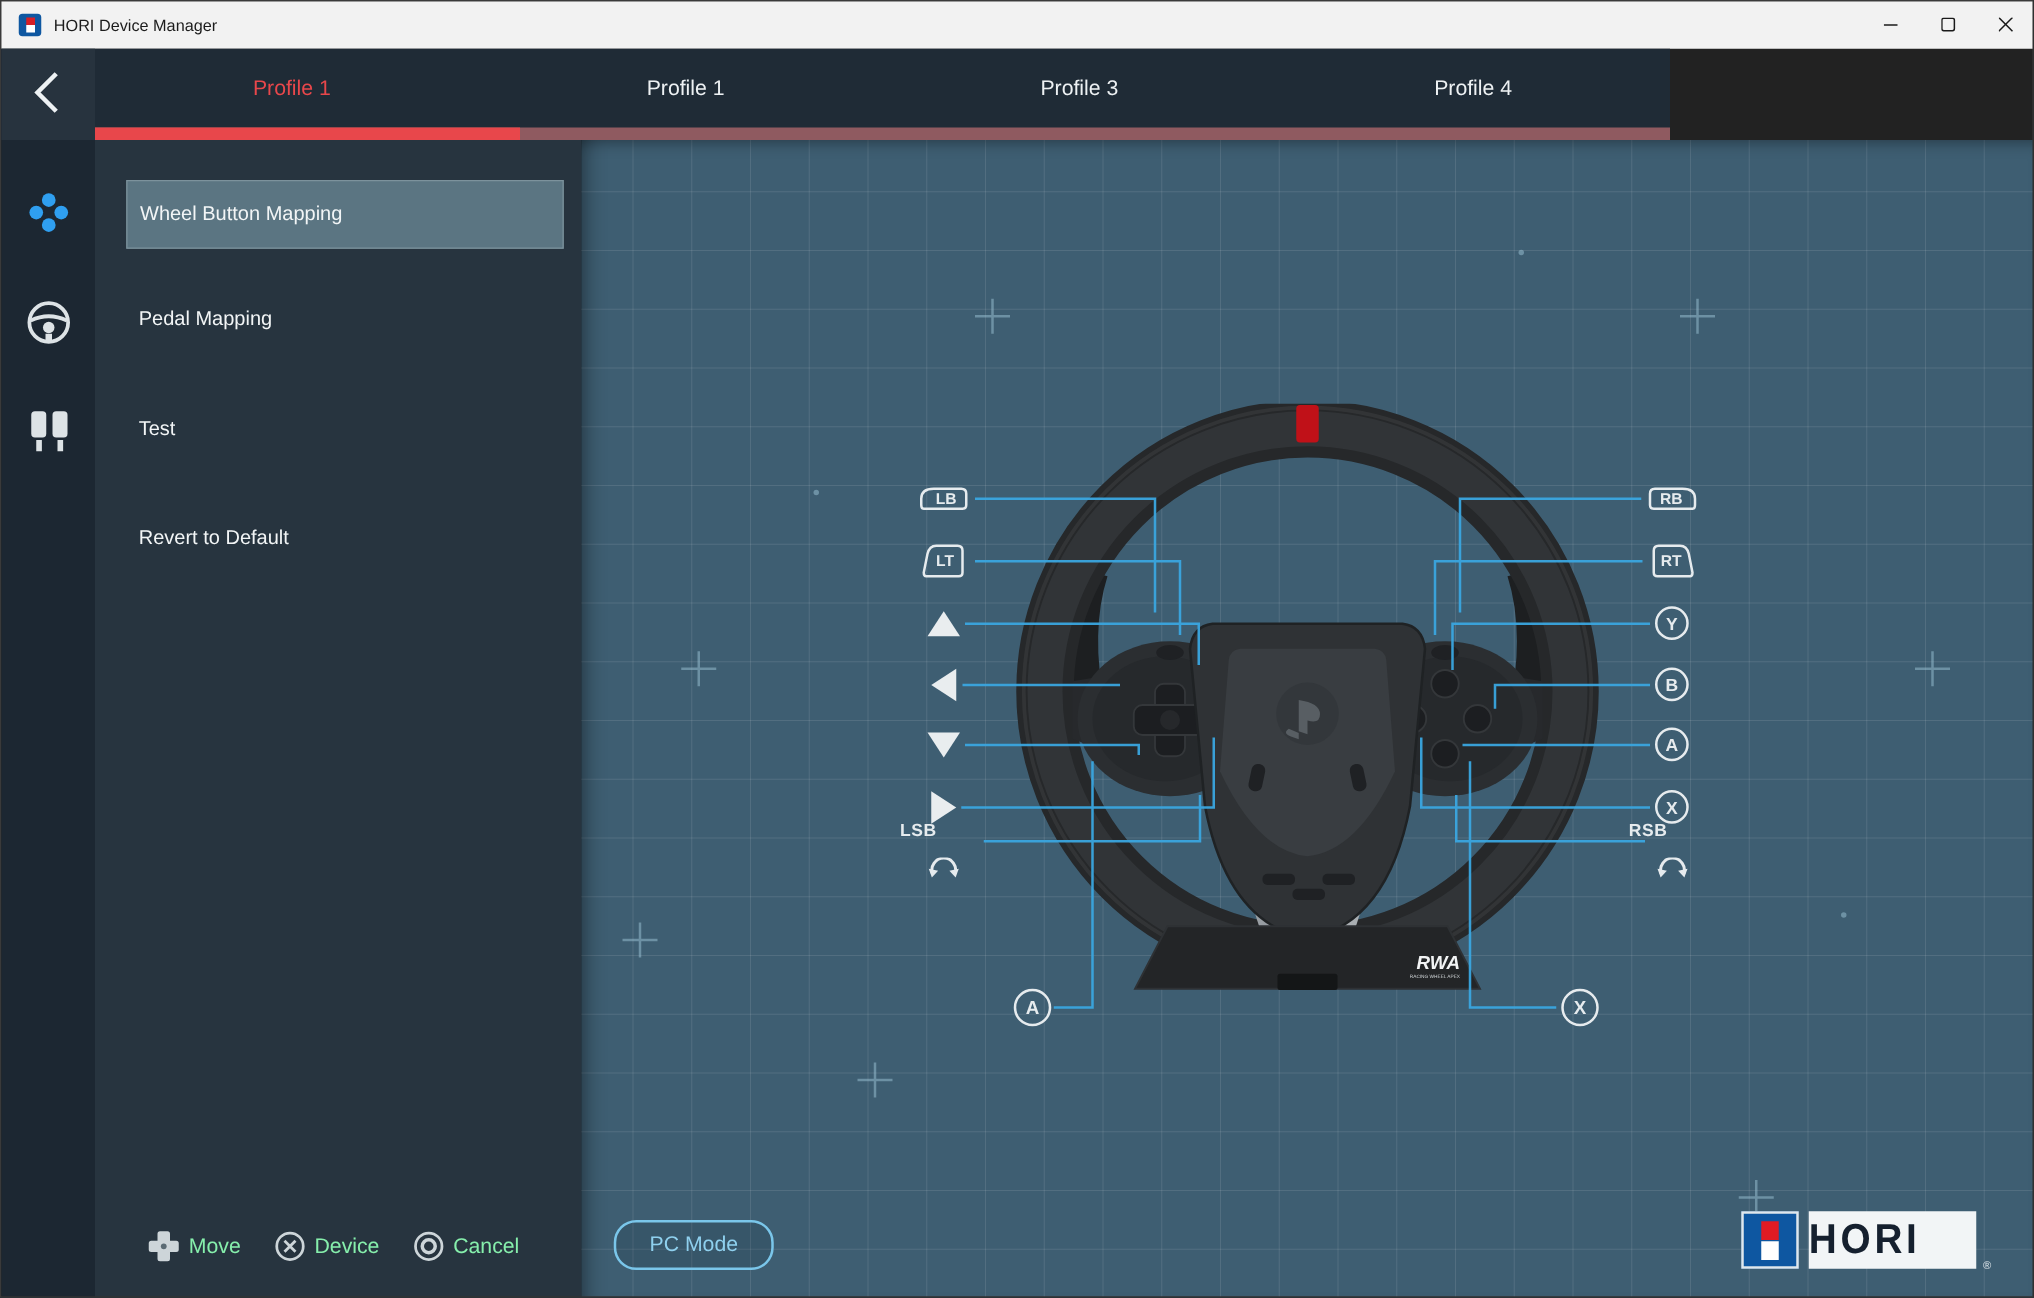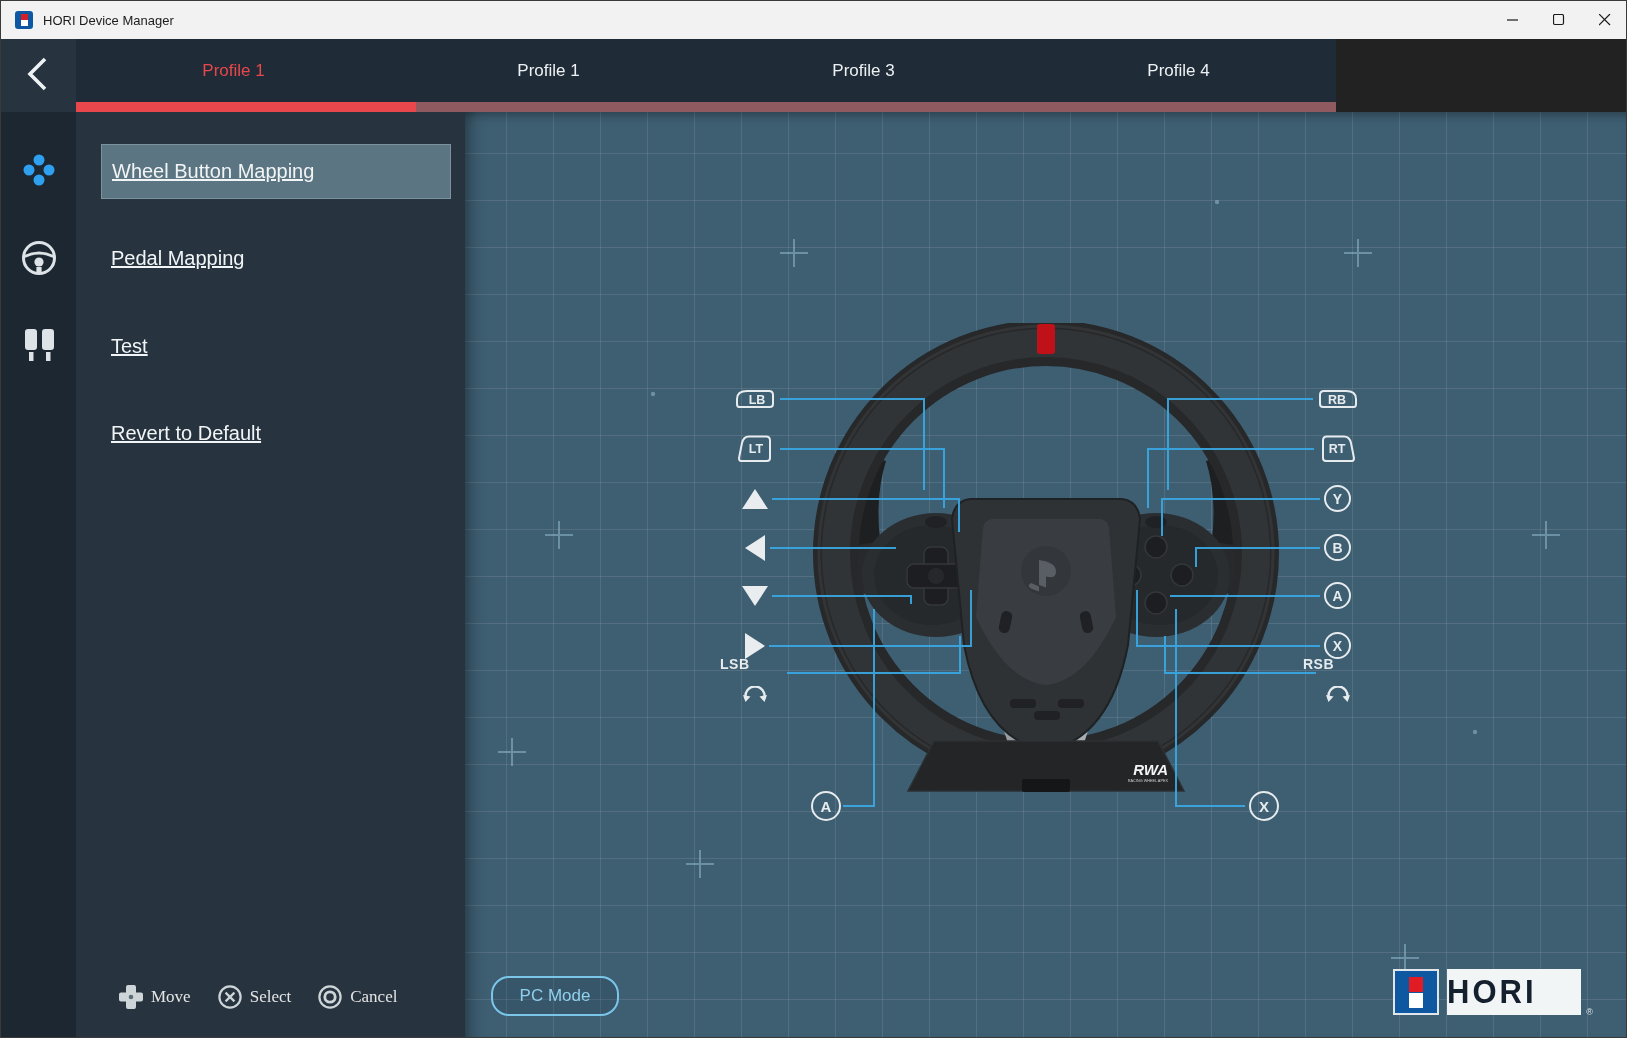--- a/index.html
+++ b/index.html
@@ -28,26 +28,26 @@
   .tab.active{color:#e8474b;}
   .strip{position:absolute;left:75px;right:0;top:63px;height:10px;background:#8f5a60;}
   .strip-active{position:absolute;left:0;top:0;width:340px;height:10px;background:#e8474b;}
 
   
   .rail{position:absolute;left:0;top:111px;width:75px;height:927px;background:#1c2732;}
   .rail-item{position:absolute;left:0;width:75px;height:56px;display:flex;align-items:center;justify-content:center;cursor:pointer;}
 
   
   .panel{position:absolute;left:75px;top:111px;width:389px;height:927px;background:#27343f;}
-  .menu-item{position:absolute;left:35px;font-size:20px;color:#f2f5f6;cursor:pointer;text-decoration:underline;}
+  .menu-item{position:absolute;left:35px;font-size:16px;color:#f2f5f6;cursor:pointer;}
   .menu-item.selected{left:25px;width:350px;height:55px;background:#5b7582;border:1px solid #7c929c;
                       box-sizing:border-box;display:flex;align-items:center;padding-left:10px;}
   .legend{position:absolute;left:42px;top:872px;display:flex;align-items:center;gap:26px;}
   .legend-item{display:flex;align-items:center;gap:7px;}
-  .legend-item span{font-size:17px;color:#e5e5e5;font-family:Liberation Serif, serif;}
+  .legend-item span{font-size:17px;color:#86efac;}
 
   
   .main{position:absolute;left:464px;top:111px;width:1163px;height:927px;background:#3e5e72;
         background-image:linear-gradient(rgba(255,255,255,.10) 1px, transparent 1px),
                          linear-gradient(90deg, rgba(255,255,255,.10) 1px, transparent 1px);
         background-size:47px 47px;background-position:-6px -6px;
         box-shadow:inset 16px 0 18px -14px rgba(0,0,0,.45), inset 0 10px 12px -8px rgba(0,0,0,.35);
         overflow:hidden;}
   .wheel{position:absolute;left:321px;top:211px;width:520px;height:480px;}
   .overlay{position:absolute;left:0;top:0;width:1163px;height:927px;pointer-events:none;}
@@ -165,21 +165,21 @@
           <circle cx="13" cy="13" r="2.3" fill="#5b6b74"></circle>
         </svg>
         <span>Move</span>
       </div>
       <div class="legend-item">
         <svg width="26" height="26">
           <circle cx="13" cy="13" r="10.6" fill="none" stroke="#cdd5d9" stroke-width="2.2"></circle>
           <line x1="8.6" y1="8.6" x2="17.4" y2="17.4" stroke="#cdd5d9" stroke-width="2.2"></line>
           <line x1="17.4" y1="8.6" x2="8.6" y2="17.4" stroke="#cdd5d9" stroke-width="2.2"></line>
         </svg>
-        <span>Select</span>
+        <span>Device</span>
       </div>
       <div class="legend-item">
         <svg width="26" height="26">
           <circle cx="13" cy="13" r="10.6" fill="none" stroke="#cdd5d9" stroke-width="2.2"></circle>
           <circle cx="13" cy="13" r="5.2" fill="none" stroke="#cdd5d9" stroke-width="2.8"></circle>
         </svg>
         <span>Cancel</span>
       </div>
     </div>
   </div>

